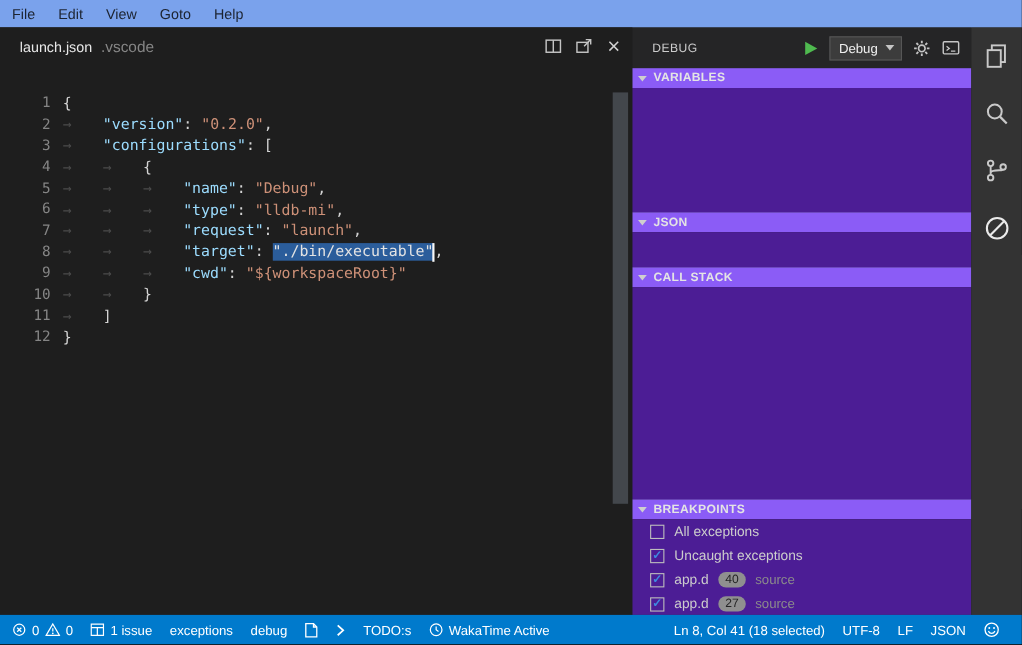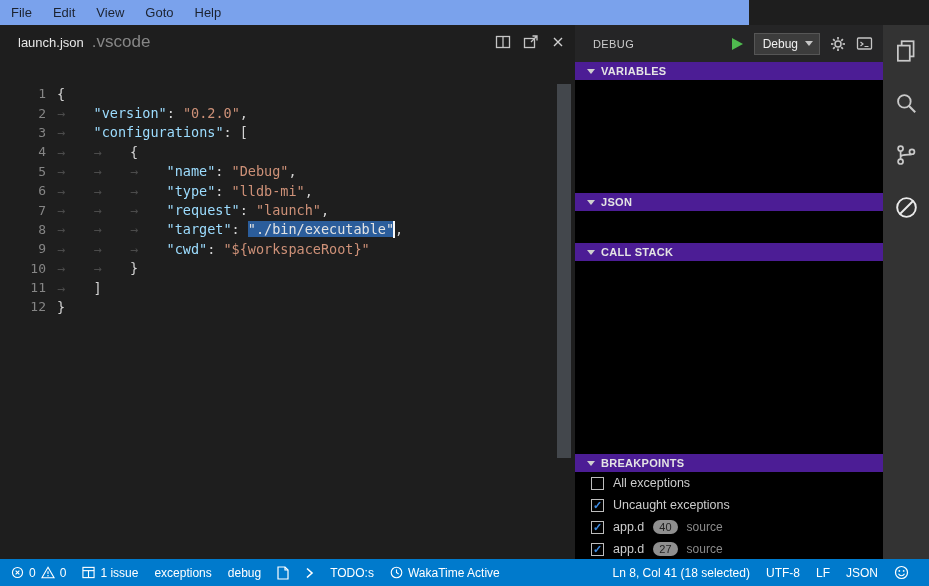--- a/index.html
+++ b/index.html
@@ -3,29 +3,29 @@
 <meta charset="utf-8">
 <style>
   * { margin:0; padding:0; box-sizing:border-box; }
   html,body { background:#101010; }
   .app {
     position:relative; width:929px; height:586px; overflow:hidden;
     background:#1e1e1e; font-family:"Liberation Sans",sans-serif;
   }
   
   .menubar {
-    position:absolute; top:0; left:0; width:749px; height:25px;
+    position:absolute; top:0; left:0; width:929px; height:25px;
     background:#7aa2ec; display:flex; align-items:center; padding-left:2px;
   }
   .menu-item { color:#1c2330; font-size:13px; padding:0 9px; margin:0 3px 0 0; cursor:default; }
   
   .editor-region { position:absolute; top:25px; left:0; width:575px; height:530px; background:#1e1e1e; }
   .tabbar { position:absolute; top:0; left:0; width:575px; height:34px; display:flex; align-items:center; background:#1e1e1e; }
   .tab-name { color:#e8e8e8; font-size:13px; margin-left:18px; }
-  .tab-path { color:#868686; font-size:17px; margin-left:8px; }
+  .tab-path { color:#868686; font-size:14px; margin-left:8px; }
   .tab-actions { position:absolute; right:10px; top:0; height:34px; display:flex; align-items:center; gap:12px; }
   .icon-btn { background:none; border:none; padding:0; display:flex; align-items:center; cursor:pointer; }
   .code { position:absolute; top:59px; left:0; width:557px; height:475px; overflow:hidden; }
   .code-line { display:flex; height:19.4px; align-items:center; white-space:pre;
     font-family:"DejaVu Sans Mono",monospace; font-size:13.5px; color:#d4d4d4; }
   .ln { flex:0 0 57px; text-align:right; padding-right:11px; color:#858585; font-size:13px; }
   .tab-ws { flex:0 0 36.5px; color:#4b4b4b; }
   .tok-key { color:#9cdcfe; }
   .tok-str { color:#ce9178; }
   .tok-punct { color:#d4d4d4; }
@@ -36,25 +36,25 @@
   .sidebar { position:absolute; top:25px; left:575px; width:308px; height:534px;
     background:#252526; display:flex; flex-direction:column; }
   .dbg-toolbar { flex:0 0 37px; display:flex; align-items:center; padding:0 10px 0 18px; }
   .dbg-title { color:#cccccc; font-size:11px; letter-spacing:.4px; }
   .dbg-controls { margin-left:auto; display:flex; align-items:center; gap:10px; }
   .play-btn svg { display:block; }
   .cfg-dropdown { display:flex; align-items:center; height:22px; background:#3c3c3c; border:1px solid #565656;
     padding:0 6px 0 8px; color:#f0f0f0; font-size:12px; cursor:pointer; }
   .caret-down { width:0; height:0; border-left:4px solid transparent; border-right:4px solid transparent;
     border-top:5px solid #c5c5c5; margin-left:7px; }
-  .sec-hdr { flex:0 0 18px; background:#4c1d95; display:flex; align-items:center; padding-left:12px; cursor:pointer; }
+  .sec-hdr { flex:0 0 18px; background:#8b5cf6; display:flex; align-items:center; padding-left:5px; cursor:pointer; }
   .sec-tri { width:0; height:0; border-left:4px solid transparent; border-right:4px solid transparent;
     border-top:5px solid #cfcfcf; margin-right:6px; }
   .sec-label { color:#e4e4e4; font-size:11px; font-weight:bold; letter-spacing:.3px; }
-  .sec-content { background:#000000; overflow:hidden; }
+  .sec-content { background:#4c1d95; overflow:hidden; }
   .c-vars { flex:0 0 113px; } .c-watch { flex:0 0 32px; } .c-stack { flex:0 0 193px; } .c-bp { flex:1 1 auto; }
   .bp-row { display:flex; align-items:center; height:22px; padding-left:16px; color:#cccccc; font-size:12.5px; cursor:pointer; }
   .cb { width:13px; height:13px; border:1px solid #bdbdbd; margin-right:9px; display:flex; align-items:center;
     justify-content:center; font-size:11px; line-height:11px; color:#3e8ae0; font-weight:bold; background:transparent; }
   .badge { margin-left:9px; background:#8f8f8f; color:#232323; font-size:11px; line-height:14px;
     padding:0 6px; border-radius:7px; }
   .bp-detail { margin-left:9px; color:#8b8b8b; font-size:12px; }
   
   .activitybar { position:absolute; top:25px; left:883px; width:46px; height:534px; background:#333333;
     display:flex; flex-direction:column; align-items:center; padding-top:13px; gap:26px; }

